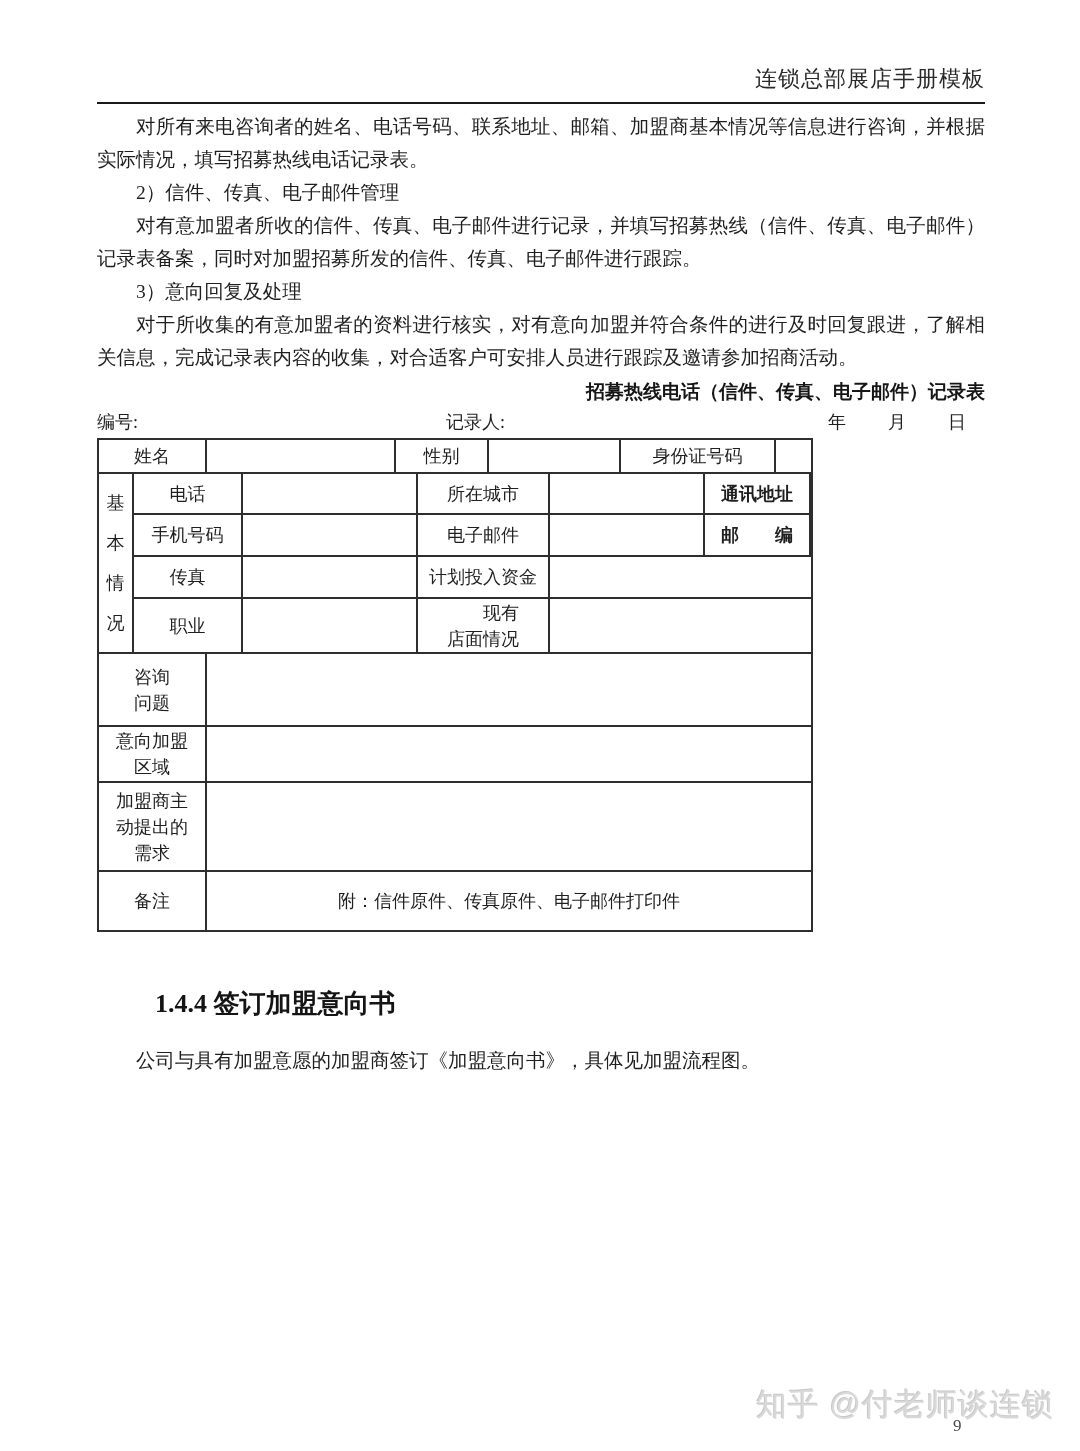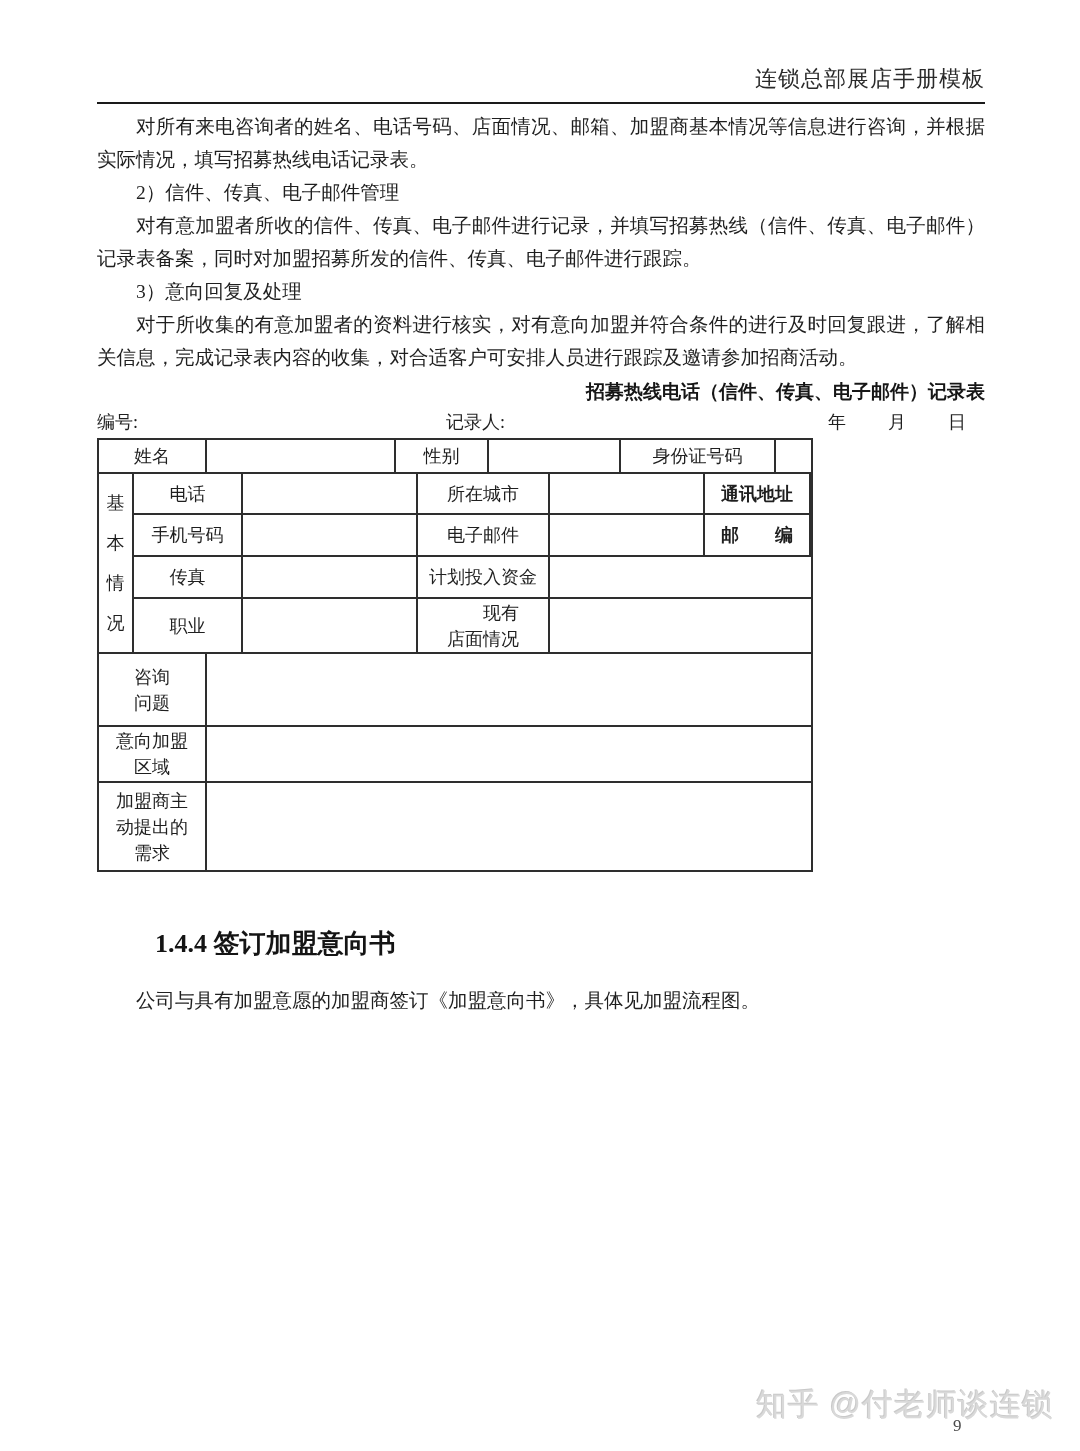--- a/index.html
+++ b/index.html
@@ -87,21 +87,21 @@
 
 <div class="page">
   <div class="content">
 
     <div class="doc-header">
       <span>连锁总部展店手册模板</span>
     </div>
     <div class="header-rule"></div>
 
     <div class="paras">
-      <p>对所有来电咨询者的姓名、电话号码、店面情况、邮箱、加盟商基本情况等信息进行咨询，并根据实际情况，填写招募热线电话记录表。</p>
+      <p>对所有来电咨询者的姓名、电话号码、联系地址、邮箱、加盟商基本情况等信息进行咨询，并根据实际情况，填写招募热线电话记录表。</p>
       <p>2）信件、传真、电子邮件管理</p>
       <p>对有意加盟者所收的信件、传真、电子邮件进行记录，并填写招募热线（信件、传真、电子邮件）记录表备案，同时对加盟招募所发的信件、传真、电子邮件进行跟踪。</p>
       <p>3）意向回复及处理</p>
       <p>对于所收集的有意加盟者的资料进行核实，对有意向加盟并符合条件的进行及时回复跟进，了解相关信息，完成记录表内容的收集，对合适客户可安排人员进行跟踪及邀请参加招商活动。</p>
     </div>
 
     <div class="form-title">招募热线电话（信件、传真、电子邮件）记录表</div>
 
     <div class="form-meta">
       <span class="m-serial">编号:</span>
@@ -170,20 +170,24 @@
         <div class="cell w-value"></div>
       </div>
 
       <div class="trow r-demand">
         <div class="cell w-label">加盟商主
 动提出的
 需求</div>
         <div class="cell w-value"></div>
       </div>
 
+      <div class="trow r-note">
+        <div class="cell w-label">备注</div>
+        <div class="cell w-value">附：信件原件、传真原件、电子邮件打印件</div>
+      </div>
 
     </div>
 
     <div class="sec-heading">1.4.4 签订加盟意向书</div>
     <p class="sec-para">公司与具有加盟意愿的加盟商签订《加盟意向书》，具体见加盟流程图。</p>
 
   </div>
 
   <div class="watermark">知乎 @付老师谈连锁</div>
   <div class="page-number">9</div>

